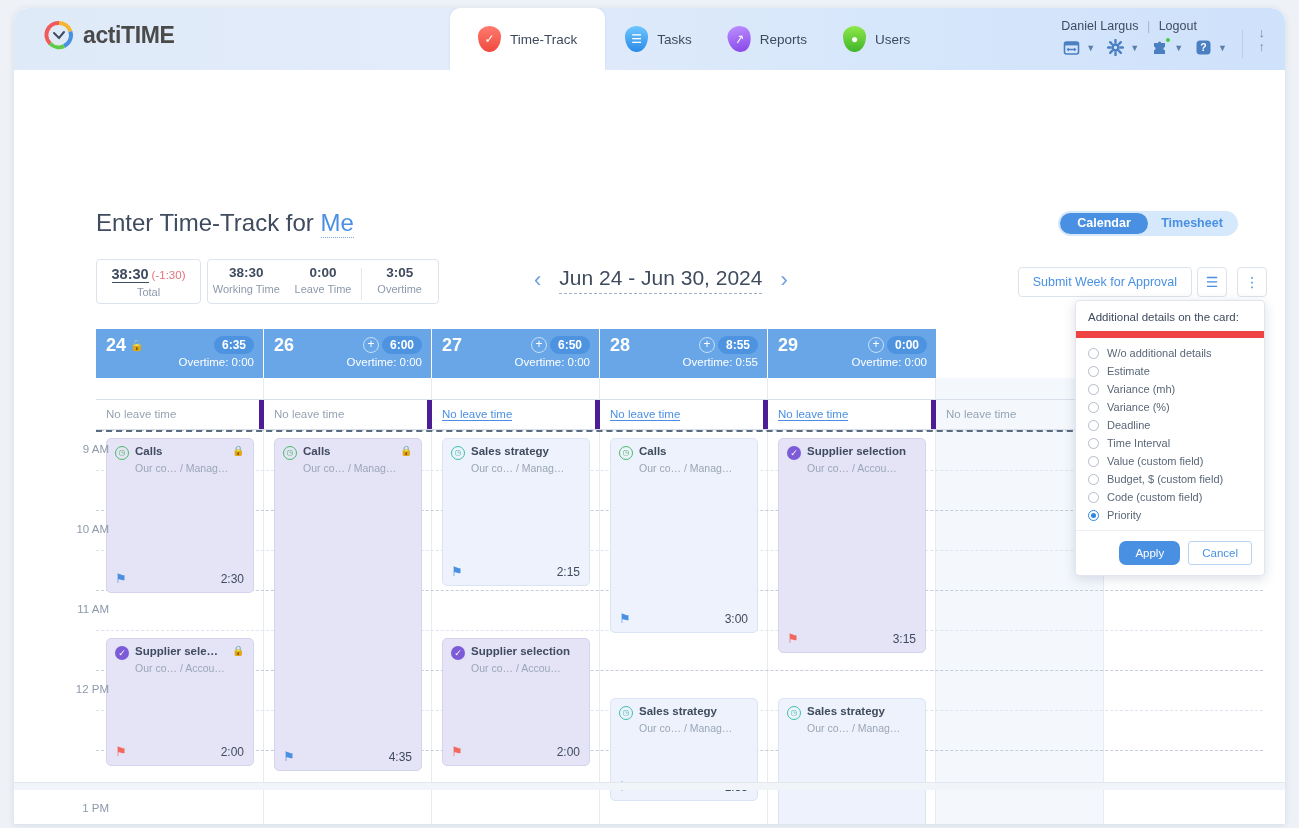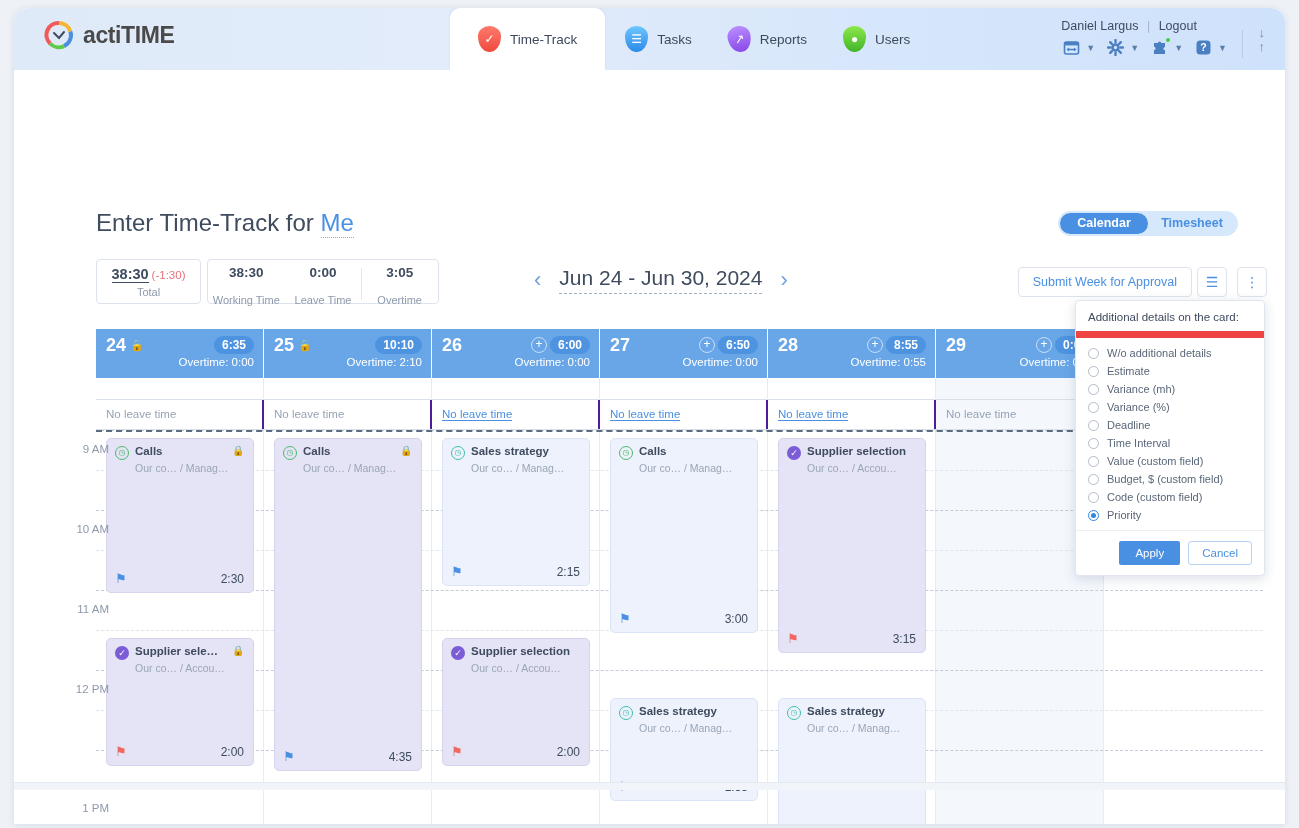--- a/index.html
+++ b/index.html
@@ -59,21 +59,21 @@
   .title .me { color:#4a90e2; border-bottom:1px dotted #7aa8dd; padding-bottom:1px; cursor:pointer; }
 
   .totbox { position:absolute; border:1px solid #dde3ec; border-radius:4px; height:45px; background:#fff; }
   #total-box { left:82px; top:189px; width:105px; text-align:center; padding-top:5px; }
   #total-box .big { font-size:14.5px; font-weight:bold; color:#3f4b5e; border-bottom:1px solid #3f4b5e; }
   #total-box .diff { font-size:11.5px; color:#e4717a; margin-left:3px; }
   #total-box .cap { font-size:11px; color:#8d99ab; margin-top:3px; }
   #detail-box { left:193px; top:189px; width:232px; display:flex; padding-top:5px; }
   #detail-box .cell { flex:1; text-align:center; position:relative; }
   #detail-box .cell .v { font-size:13.5px; font-weight:bold; color:#3f4b5e; }
-  #detail-box .cell .c { font-size:11px; color:#8d99ab; margin-top:14px; }
+  #detail-box .cell .c { font-size:11px; color:#8d99ab; margin-top:3px; }
   #detail-box .cell.divider:before { content:""; position:absolute; left:0; top:3px; width:1px;
                                      height:32px; background:#e3e8ef; }
 
   .datenav { position:absolute; left:520px; top:196px; display:flex; align-items:center; gap:18px; }
   .arrowbtn { font-size:22px; color:#6fa0dd; cursor:pointer; line-height:1; }
   .daterange { font-size:21px; color:#3f4b5e; border-bottom:1px dashed #9fb0c4; padding-bottom:3px; cursor:pointer; }
 
   .viewtoggle { position:absolute; right:47px; top:141px; width:180px; height:25px;
                 background:#d6e8fb; border-radius:13px; display:flex; align-items:center; padding:2px; }
   .viewtoggle div { flex:1; text-align:center; font-size:12.5px; line-height:21px; border-radius:11px;
@@ -102,21 +102,21 @@
   .dplus { position:absolute; right:52px; top:8px; width:16px; height:16px; border:1.4px solid #c7dff7;
            border-radius:50%; font-size:12px; line-height:13px; text-align:center; cursor:pointer; }
   .dover { position:absolute; right:9px; top:27px; font-size:11.5px; }
 
   .spacerrow { display:flex; height:22px; }
   .spacerrow .sc { width:168px; background:#fff; border-right:1px solid #e7ecf3;
                    border-bottom:1px solid #d9e0ea; }
   .spacerrow .sc.we { background:#f4f8fd; }
 
   .leaverow { display:flex; height:30px; border-bottom:1px solid #d9e0ea; }
-  .leaverow .lc { width:168px; border-right:2px solid #4c1d95; font-size:11.5px; color:#97a3b4;
+  .leaverow .lc { width:168px; border-right:5px solid #4c1d95; font-size:11.5px; color:#97a3b4;
                   padding:8px 16px 0 10px; background:#fff; }
   .leaverow .lc.we { background:#f4f8fd; }
   .leaverow .lc .lk { color:#4a90e2; border-bottom:1px solid #4a90e2; cursor:pointer; }
 
   .grid { position:relative; height:438px; overflow:hidden; }
   .gcols { display:flex; height:100%; position:absolute; inset:0; }
   .gcol { width:168px; border-right:1px solid #e7ecf3; background:#fff; }
   .gcol.we { background:#f4f8fd; }
   .hline { position:absolute; left:0; right:0; border-top:1px dashed #dfe5ee; }
   .hline.solid { border-top:1px dashed #c3ccd8; }
@@ -146,21 +146,21 @@
   .ddtitle { font-size:11.5px; color:#3f4b5e; padding:0 12px 8px 12px; border-bottom:7px solid #ef4444; }
   .ddlist { padding:6px 0 6px 0; border-bottom:1px solid #eceff4; }
   .ddrow { display:flex; align-items:center; gap:8px; padding:3px 12px; cursor:pointer; }
   .radio { width:11px; height:11px; border:1.3px solid #b2bccb; border-radius:50%; flex:0 0 11px;
            position:relative; background:#fff; }
   .radio.on { border-color:#2f86e0; }
   .radio.on:after { content:""; position:absolute; left:2.3px; top:2.3px; width:5px; height:5px;
                     border-radius:50%; background:#2f86e0; }
   .ddrow .t { font-size:11px; color:#5a6778; }
   .ddbtns { display:flex; justify-content:flex-end; gap:8px; padding:10px 12px 0 12px; }
-  .btnp { background:#4a90e2; color:#fff; border:none; border-radius:2px; font-size:11.5px;
+  .btnp { background:#4a90e2; color:#fff; border:none; border-radius:7px; font-size:11.5px;
           padding:5px 16px; cursor:pointer; font-family:inherit; }
   .btns { background:#fff; color:#4a90e2; border:1px solid #b9d4f2; border-radius:3px;
           font-size:11.5px; padding:5px 13px; cursor:pointer; font-family:inherit; }
   .bottombar { position:absolute; left:0; right:0; bottom:0; height:8px; background:#f1f4f9;
                border-top:1px solid #e3e8ef; }
 </style>
 </head>
 <body>
 
 <div class="app">
@@ -299,21 +299,20 @@
     <div class="sqbtn" id="list-btn">
       <span>☰</span>
     </div>
     <div class="sqbtn" id="kebab-btn">
       <span>⋮</span>
     </div>
 
     <div class="cal">
       <div class="dayhdr" id="day-headers">
           <div class="dcol"><span class="dnum">24</span><span class="dlock">🔒</span><span class="dbadge">6:35</span><span class="dover">Overtime: 0:00</span></div>
-          <div class="dcol"><span class="dnum">25</span><span class="dlock">🔒</span><span class="dbadge">10:10</span><span class="dover">Overtime: 2:10</span></div>
           <div class="dcol"><span class="dnum">26</span><span class="dplus">+</span><span class="dbadge">6:00</span><span class="dover">Overtime: 0:00</span></div>
           <div class="dcol"><span class="dnum">27</span><span class="dplus">+</span><span class="dbadge">6:50</span><span class="dover">Overtime: 0:00</span></div>
           <div class="dcol"><span class="dnum">28</span><span class="dplus">+</span><span class="dbadge">8:55</span><span class="dover">Overtime: 0:55</span></div>
           <div class="dcol"><span class="dnum">29</span><span class="dplus">+</span><span class="dbadge">0:00</span><span class="dover">Overtime: 0:00</span></div>
         </div>
       <div class="spacerrow" id="spacer-row">
           <div class="sc"></div>
           <div class="sc"></div>
           <div class="sc"></div>
           <div class="sc"></div>

